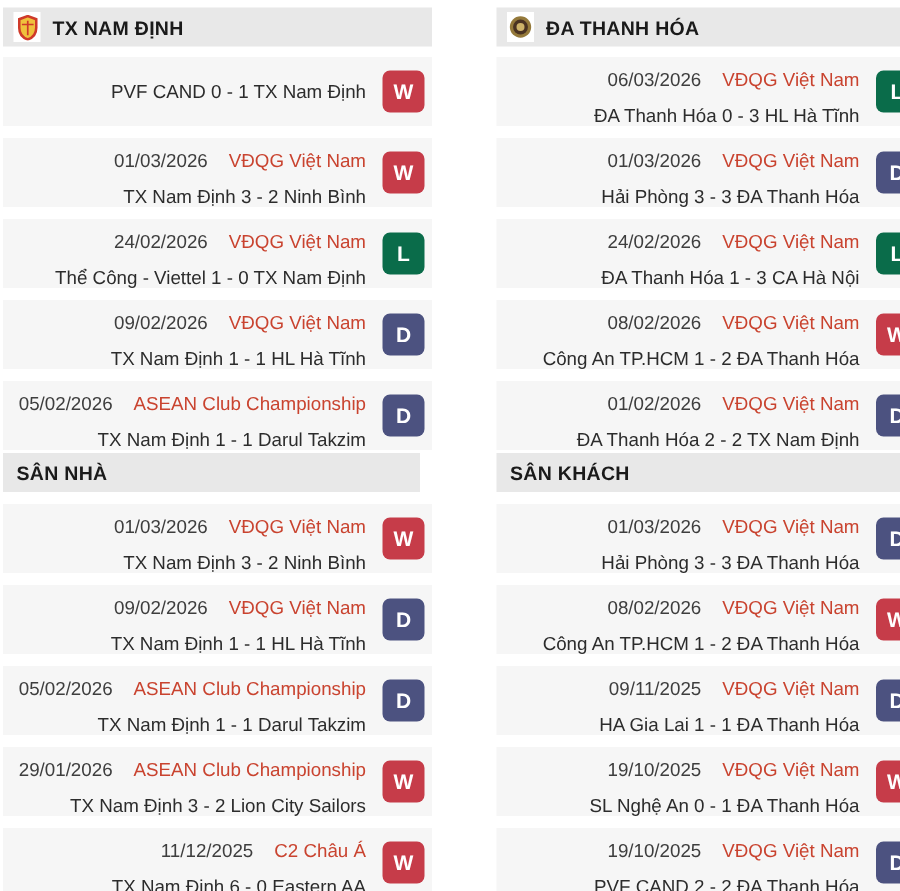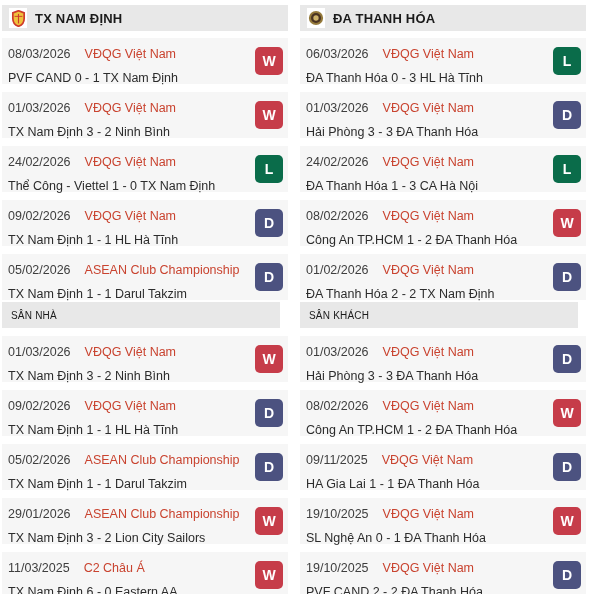--- a/index.html
+++ b/index.html
@@ -4,37 +4,37 @@
 <style>
   html,body{margin:0;padding:0;}
   body{
     width:600px;height:594px;overflow:hidden;background:#ffffff;
     font-family:"Liberation Sans","DejaVu Sans",sans-serif;
     -webkit-font-smoothing:antialiased;
   }
   .wrap{
     box-sizing:border-box;width:600px;height:594px;
     padding:5px 0 0 2px;
-    display:grid;grid-template-columns:286px 286px;column-gap:12px;
+    display:grid;grid-template-columns:286px 286px;column-gap:43px;text-align:right;
   }
   .col{min-width:0;}
   .team-header{
     height:26px;background:#e8e8e8;display:flex;align-items:center;
     gap:8px;padding-left:7px;margin-bottom:7px;
   }
   .team-name{font-size:13px;font-weight:bold;color:#1a1a1a;letter-spacing:.2px;}
   .logo-tile{
     width:18px;height:20px;background:#ffffff;display:flex;
     align-items:center;justify-content:center;flex:0 0 auto;
   }
   .logo-tile svg{display:block;}
   .section-header{
     height:26px;background:#e8e8e8;display:flex;align-items:center;
     padding-left:9px;margin:-6px 8px 8px 0;
-    font-size:10px;font-weight:normal;color:#1a1a1a;letter-spacing:.2px;
+    font-size:13px;font-weight:bold;color:#1a1a1a;letter-spacing:.2px;
   }
   .match-row{
     position:relative;height:46px;background:#f6f6f6;margin-bottom:8px;
     box-sizing:border-box;padding:7px 44px 0 6px;cursor:pointer;
   }
   .line1{white-space:nowrap;line-height:15px;}
   .date{font-size:12.5px;color:#3e3e3e;}
   .comp{font-size:12.5px;color:#c9432f;margin-left:14px;}
   .result{font-size:12.5px;color:#2c2c2c;margin-top:9px;white-space:nowrap;line-height:15px;}
   .badge{
@@ -54,21 +54,20 @@
         <svg width="15" height="17" viewBox="0 0 20 24">
           <path d="M10 1 L18 4 V12 C18 18 14.2 21.6 10 23 C5.8 21.6 2 18 2 12 V4 Z" fill="#efc13c" stroke="#cf3a2a" stroke-width="2.4"></path>
           <path d="M10 5.5 V19" stroke="#cf3a2a" stroke-width="1.6"></path>
           <path d="M4.5 9 H15.5" stroke="#cf3a2a" stroke-width="1.3"></path>
         </svg>
       </span>
       <span class="team-name">TX NAM ĐỊNH</span>
     </div>
     <div>
         <div class="match-row">
-          <div class="line1"><span class="date">08/03/2026</span><span class="comp">VĐQG Việt Nam</span></div>
           <div class="result">PVF CAND 0 - 1 TX Nam Định</div>
           <span class="badge" style="background: rgb(198, 60, 73);">W</span>
         </div>
         <div class="match-row">
           <div class="line1"><span class="date">01/03/2026</span><span class="comp">VĐQG Việt Nam</span></div>
           <div class="result">TX Nam Định 3 - 2 Ninh Bình</div>
           <span class="badge" style="background: rgb(198, 60, 73);">W</span>
         </div>
         <div class="match-row">
           <div class="line1"><span class="date">24/02/2026</span><span class="comp">VĐQG Việt Nam</span></div>
@@ -104,21 +103,21 @@
           <div class="line1"><span class="date">05/02/2026</span><span class="comp">ASEAN Club Championship</span></div>
           <div class="result">TX Nam Định 1 - 1 Darul Takzim</div>
           <span class="badge" style="background: rgb(76, 82, 128);">D</span>
         </div>
         <div class="match-row">
           <div class="line1"><span class="date">29/01/2026</span><span class="comp">ASEAN Club Championship</span></div>
           <div class="result">TX Nam Định 3 - 2 Lion City Sailors</div>
           <span class="badge" style="background: rgb(198, 60, 73);">W</span>
         </div>
         <div class="match-row">
-          <div class="line1"><span class="date">11/03/2025</span><span class="comp">C2 Châu Á</span></div>
+          <div class="line1"><span class="date">11/12/2025</span><span class="comp">C2 Châu Á</span></div>
           <div class="result">TX Nam Định 6 - 0 Eastern AA</div>
           <span class="badge" style="background: rgb(198, 60, 73);">W</span>
         </div>
       </div>
   </div>
 
   <div class="col">
     <div class="team-header">
       <span class="logo-tile">
         <svg width="16" height="16" viewBox="0 0 18 18">

